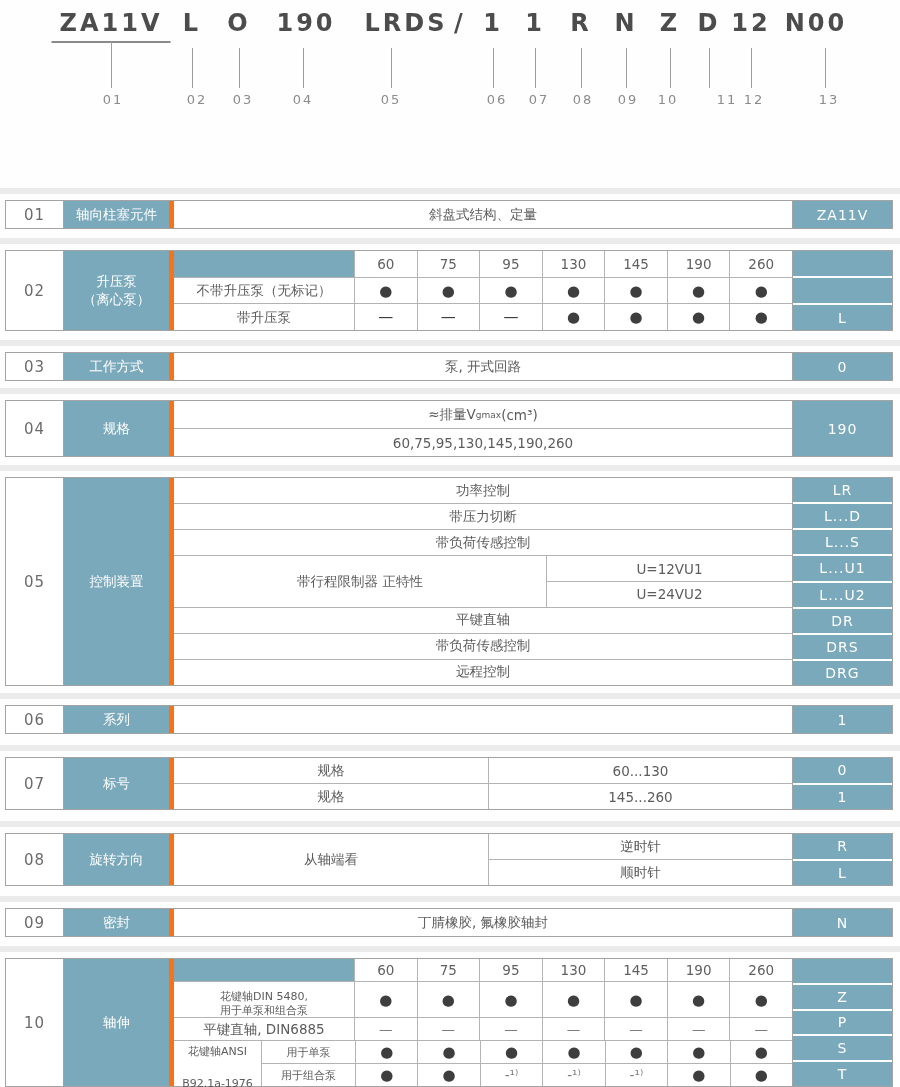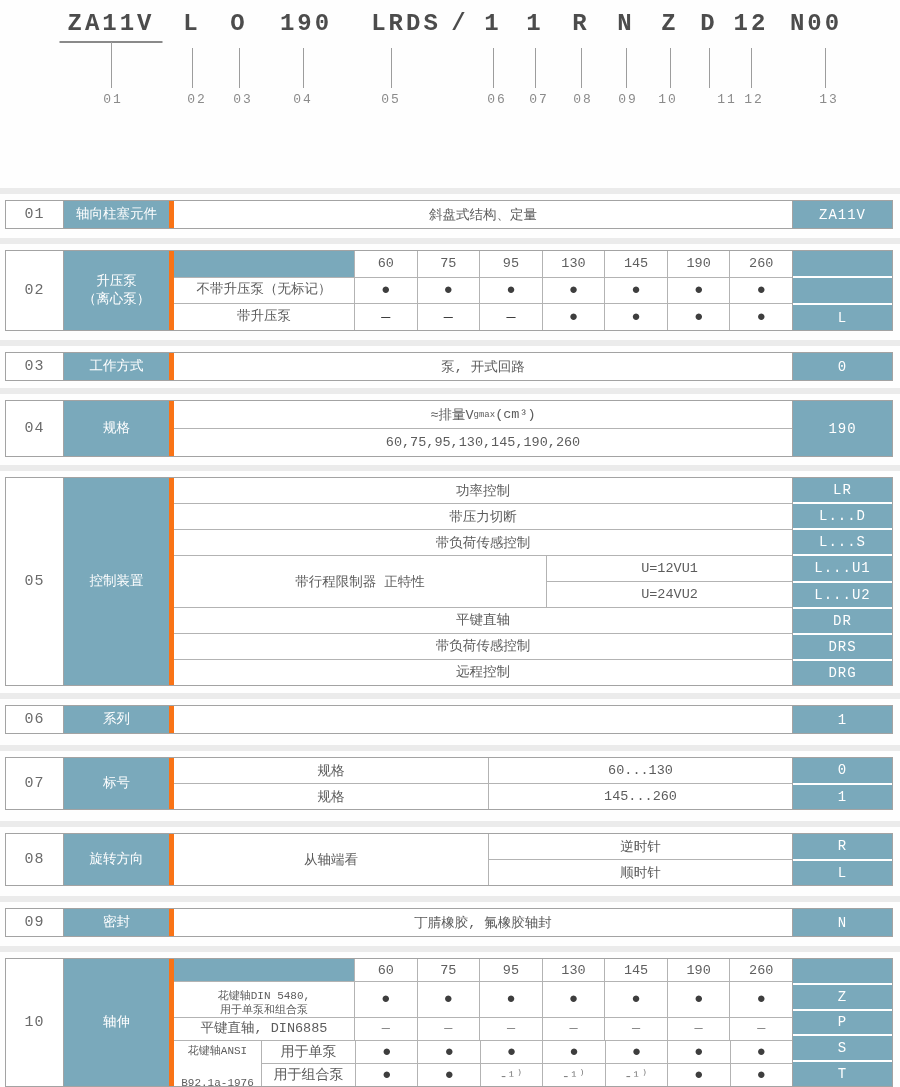--- a/index.html
+++ b/index.html
@@ -2,21 +2,21 @@
 <html><head>
 <meta charset="utf-8">
 <style>
   * { margin:0; padding:0; box-sizing:border-box; }
   html,body { background:#ffffff; }
   body {
     width:900px; height:1087px; position:relative;
     font-family:"DejaVu Sans", sans-serif; color:#5c5c5c;
     overflow:hidden;
   }
-  .page { position:absolute; inset:0; background:#fefefe;font-family:Liberation Mono, monospace; }
+  .page { position:absolute; inset:0; background:#fefefe; }
 
   
   .codepart {
     position:absolute; top:10px; transform:translateX(-50%);
     font-size:24px; font-weight:bold; color:#4c4c4c;
     letter-spacing:3px; white-space:nowrap; line-height:1.15;
   }
   .codepart.u { border-bottom:2px solid #8a8a8a; padding:0 8px 3px 8px; }
   .cline { position:absolute; width:1px; background:#9d9d9d; }
   .cnum {
@@ -69,21 +69,21 @@
   .splitright .srow:first-child { border-top:none; }
   .lcell { flex:0 0 314px; display:flex; align-items:center; justify-content:center; height:100%; }
   .rcell { flex:1; display:flex; align-items:center; justify-content:center; border-left:1px solid #b3b3b3; height:100%; }
   .splitleft8 { flex:0 0 314px; display:flex; align-items:center; justify-content:center; height:100%; }
 
   
   .grplabel { flex:0 0 87px; display:flex; flex-direction:column; align-items:center; justify-content:space-between; text-align:center; height:100%; }
   .grpright { flex:1; display:flex; flex-direction:column; border-left:1px solid #b3b3b3; height:100%; }
   .grpright .grow { flex:1; display:flex; border-top:1px solid #b3b3b3; }
   .grpright .grow:first-child { border-top:none; }
-  .glabel { flex:0 0 93px; display:flex; align-items:center; justify-content:center; font-size:14px; height:100%; }
+  .glabel { flex:0 0 93px; display:flex; align-items:center; justify-content:center; font-size:11px; height:100%; }
 
   sub.vsub { font-size:9px; }
 </style>
 </head>
 <body>
 
 <div class="page">
 
   <div>
     <div class="codepart u" style="left:111px">ZA11V</div>

